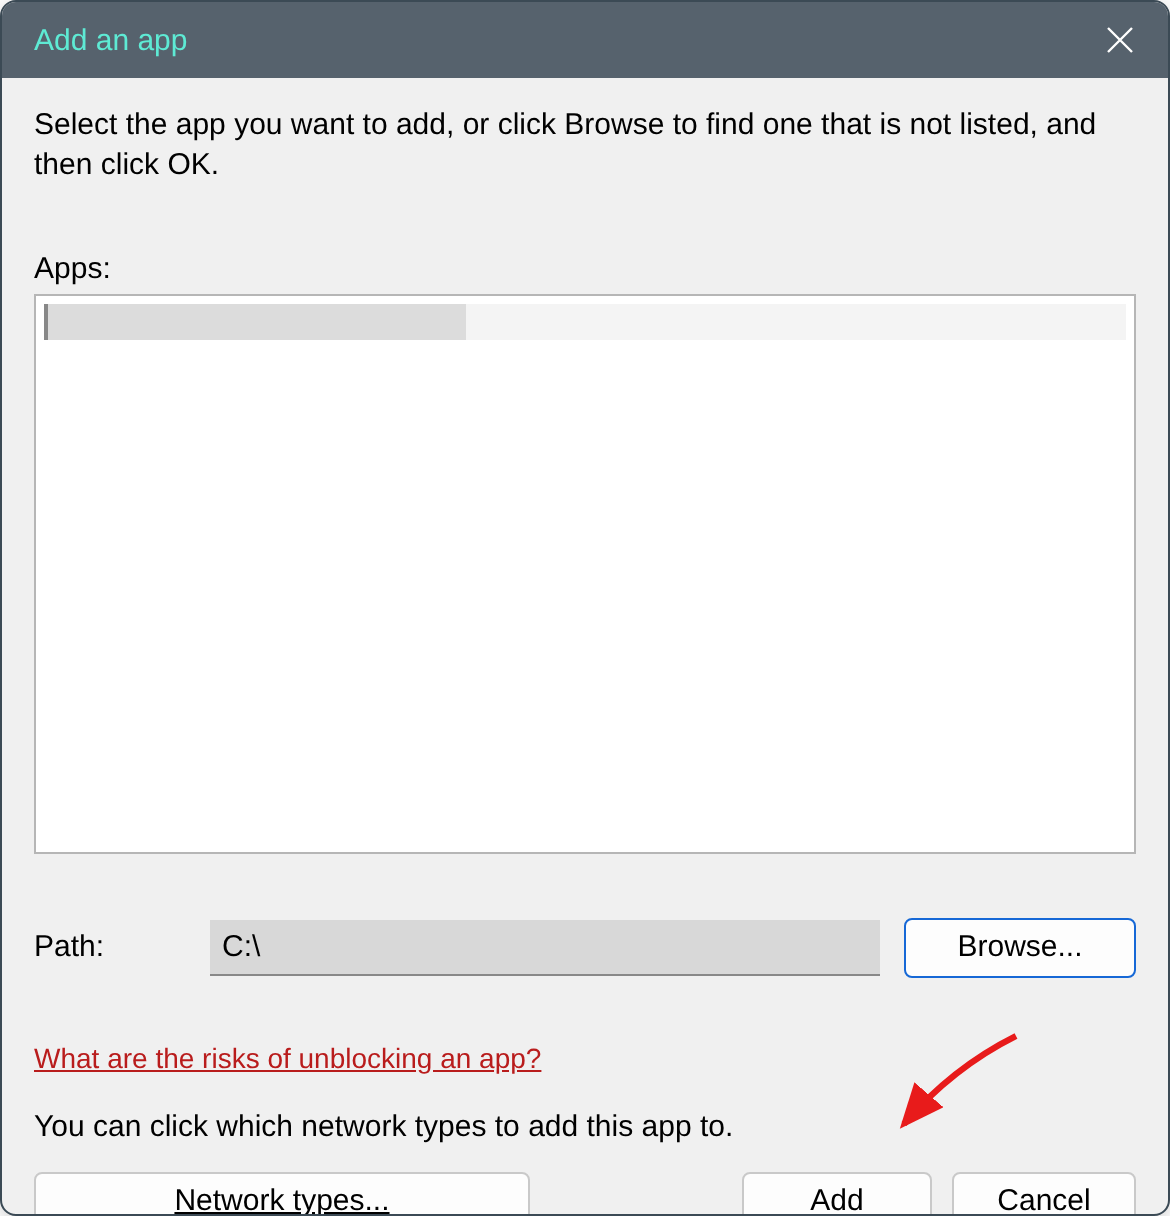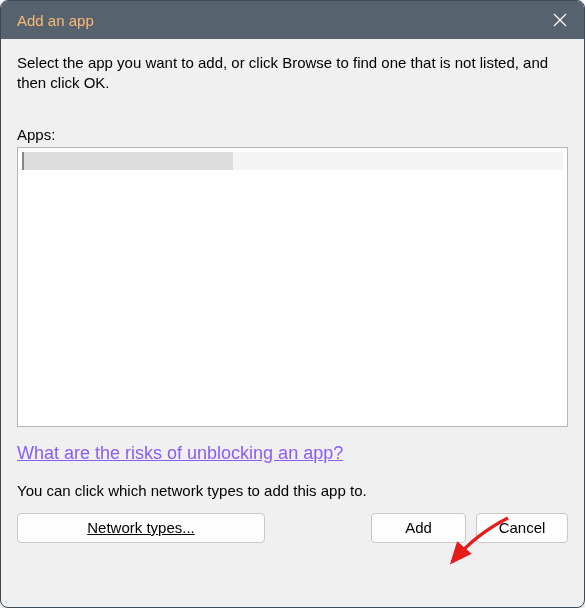--- a/index.html
+++ b/index.html
@@ -11,21 +11,21 @@
       border: 1px solid #3b4a55;
       border-radius: 8px;
       overflow: hidden;
       display: flex; flex-direction: column;
       box-shadow: 0 2px 10px rgba(0,0,0,0.2);
       position: relative;
     }
 
     .titlebar {
       background: #56626d;
-      color: #fdba74;
+      color: #5eead4;
       height: 38px;
       display: flex; align-items: center; justify-content: space-between;
       padding-left: 16px;
     }
     .titlebar .title { font-size: 15px; font-weight: 400; }
     .titlebar .close {
       width: 48px; height: 38px;
       display: flex; align-items: center; justify-content: center;
       color: #fff;
       cursor: pointer;
@@ -84,24 +84,24 @@
       width: 116px; height: 30px;
       background: #fdfdfd;
       border: 1px solid #1668d6;
       border-radius: 4px;
       font-size: 15px;
       cursor: pointer;
     }
 
     .risk-link {
       display: inline-block;
-      margin-top: 16px;
-      color: #8b5cf6;
+      margin-top: 32px;
+      color: #b91c1c;
       text-decoration: underline;
-      font-size: 18px;
+      font-size: 14px;
       cursor: pointer;
     }
 
     .net-text { margin-top: 18px; }
 
     .button-row {
       display: flex;
       gap: 10px;
       margin-top: 14px;
       align-items: center;
@@ -145,20 +145,25 @@
     <div class="instruction">Select the app you want to add, or click Browse to find one that is not listed, and then click OK.</div>
 
     <div class="apps-label">Apps:</div>
 
     <div class="listbox">
       <div class="list-item-row">
         <div class="list-item-sel"></div>
       </div>
     </div>
 
+    <div class="path-row">
+      <div class="path-label">Path:</div>
+      <input class="path-input" type="text" value="C:\" style="">
+      <button class="browse-btn">Browse...</button>
+    </div>
 
     <a class="risk-link">What are the risks of unblocking an app?</a>
 
     <div class="net-text">You can click which network types to add this app to.</div>
 
     <div class="button-row">
       <button class="btn btn-network">Network types...</button>
       <div class="spacer"></div>
       <button class="btn btn-add">Add</button>
       <button class="btn btn-cancel">Cancel</button>

